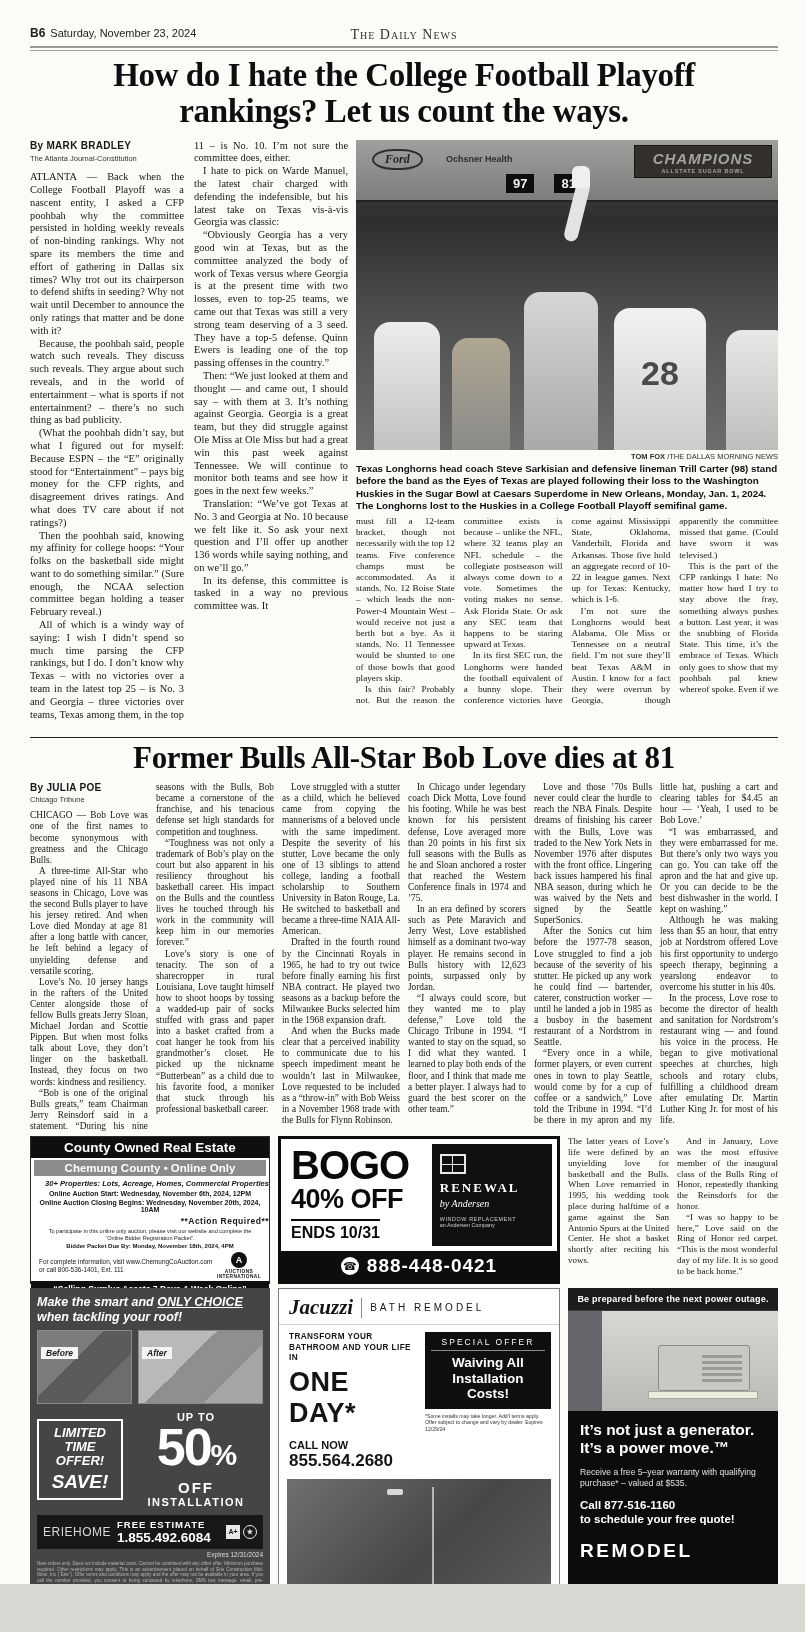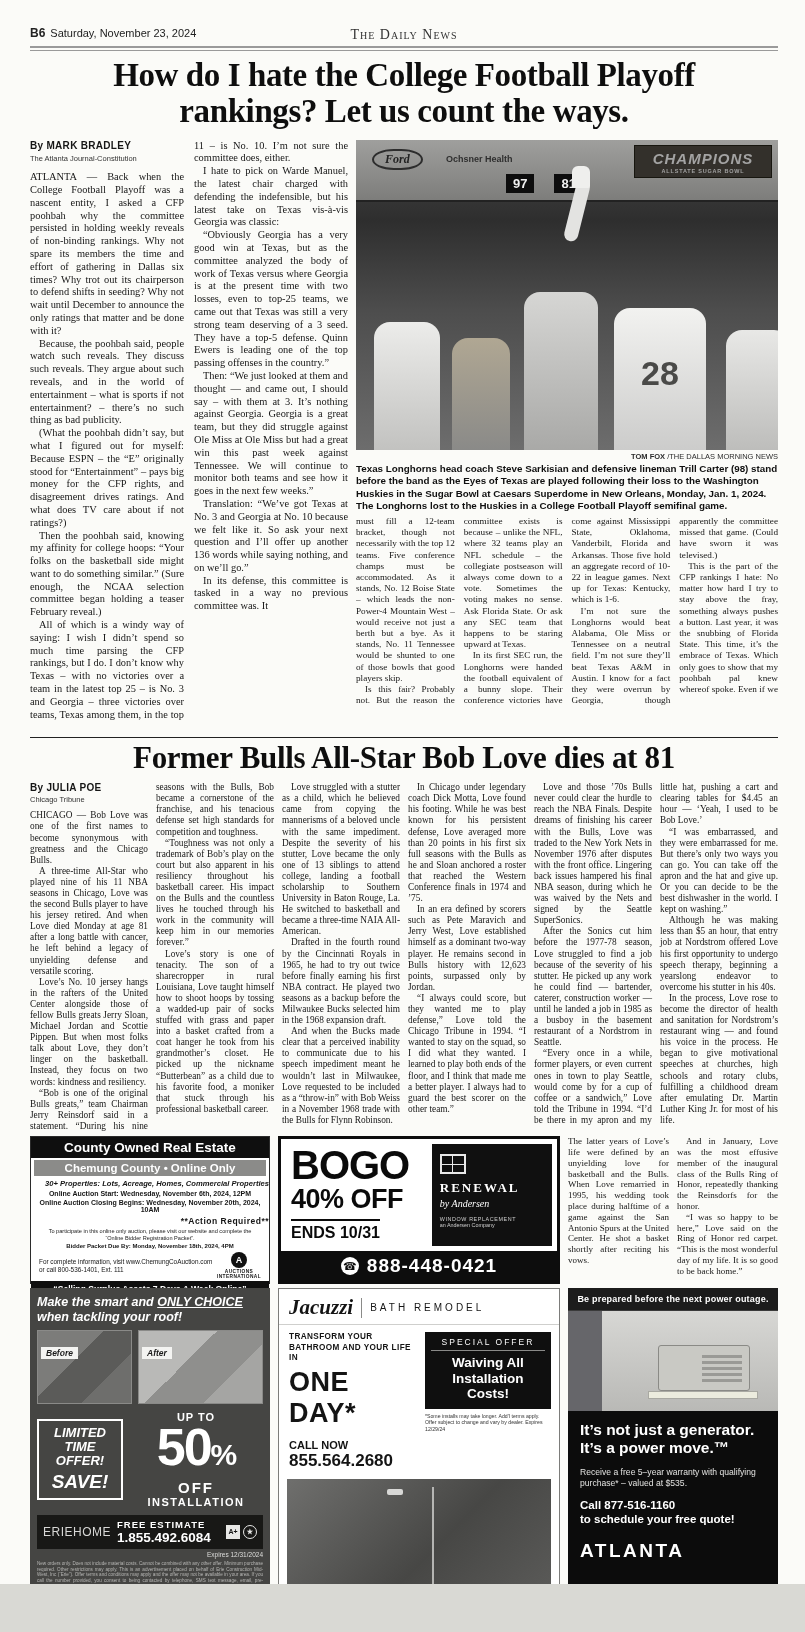--- a/index.html
+++ b/index.html
@@ -447,19 +447,19 @@
         <div class="gen-body">
           <div class="gen-tag">
             <div>It’s not just a generator.</div>
             <div>It’s a power move.™</div>
           </div>
           <div class="gen-warranty">Receive a free 5–year warranty with qualifying purchase* – valued at $535.</div>
           <div class="gen-call">
             <div>Call 877-516-1160</div>
             <div>to schedule your free quote!</div>
           </div>
-          <div class="gen-brand">ATLANTA</div>
+          <div class="gen-brand">REMODEL</div>
           <div class="gen-terms">*Terms and Conditions apply.</div>
         </div>
       </aside>
     </div>
   </section>
 </div>
 
 </body></html>

